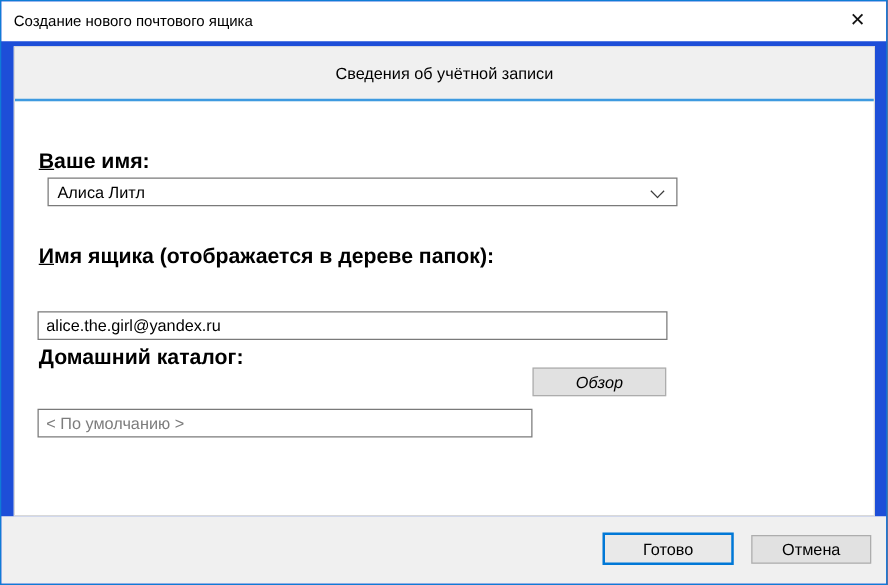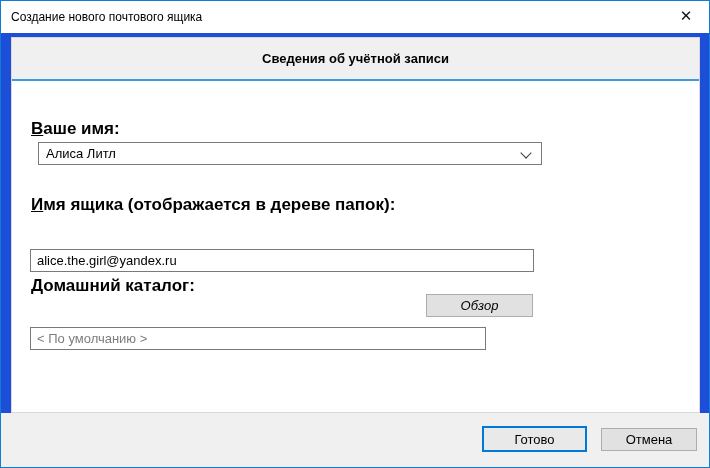--- a/index.html
+++ b/index.html
@@ -41,21 +41,21 @@
     background: #ffffff;
     border: 1px solid #d9d9d9;
   }
   .band {
     position: absolute; left: 0; top: 0; right: 0;
     height: 43px;
     background: #f0f0f0;
     border-bottom: 2px solid #3e9ae0;
     text-align: center;
     line-height: 41px;
-    font-size: 13px; font-weight: bold; color: #000;
+    font-size: 13px; font-weight: normal; color: #000;
   }
 
   .lbl {
     position: absolute;
     font-size: 17px; color: #000; line-height: 14px;
     white-space: nowrap;
     font-weight: bold;
   }
   .lbl .mn { text-decoration: underline; }
   .lbl1 { left: 19px; top: 84px; }
@@ -92,21 +92,21 @@
     background: #fff;
     border: 1px solid #7a7a7a;
     font-family: "Liberation Sans", sans-serif;
     font-size: 13px; color: #000;
     padding: 0 6px;
     outline: none;
     margin-top: 32px;
   }
   .txt::placeholder { color: #7d7d7d; opacity: 1; }
   .txt2 { left: 18px; top: 179px; width: 504px; }
-  .txt3 { left: 18px; top: 257px; width: 456px; }
+  .txt3 { left: 18px; top: 257px; width: 396px; }
 
   .btn {
     position: absolute;
     background: #e1e1e1;
     border: 1px solid #adadad;
     font-family: "Liberation Sans", sans-serif;
     font-size: 13px; color: #000;
     white-space: pre;
     cursor: default;
   }

